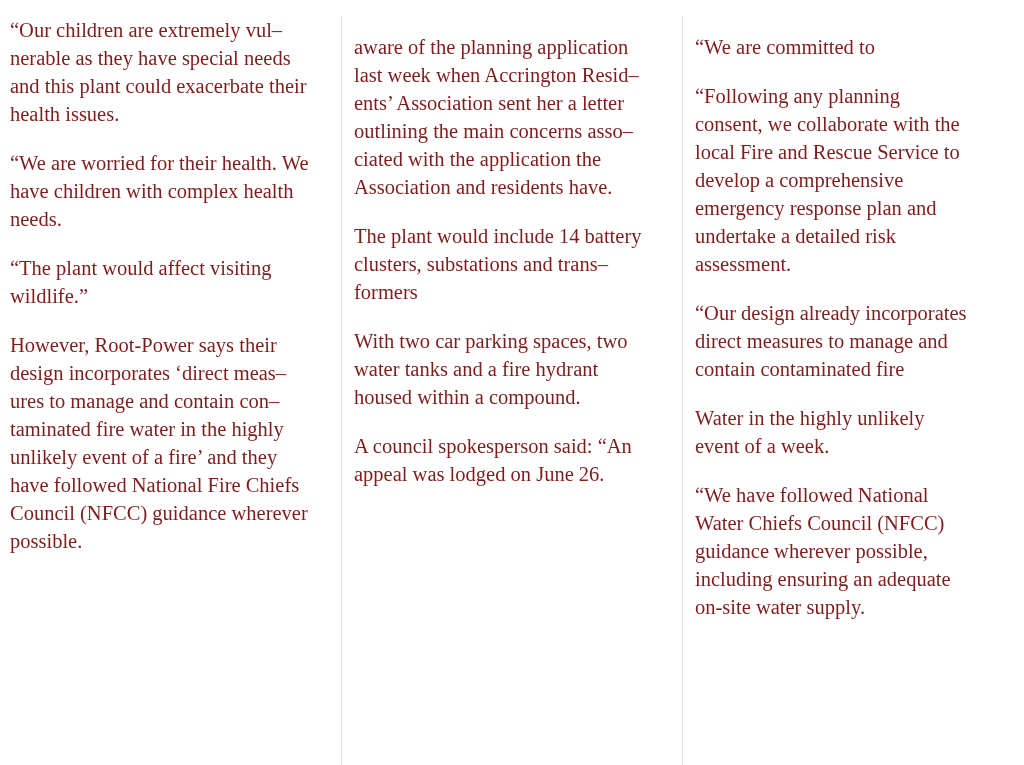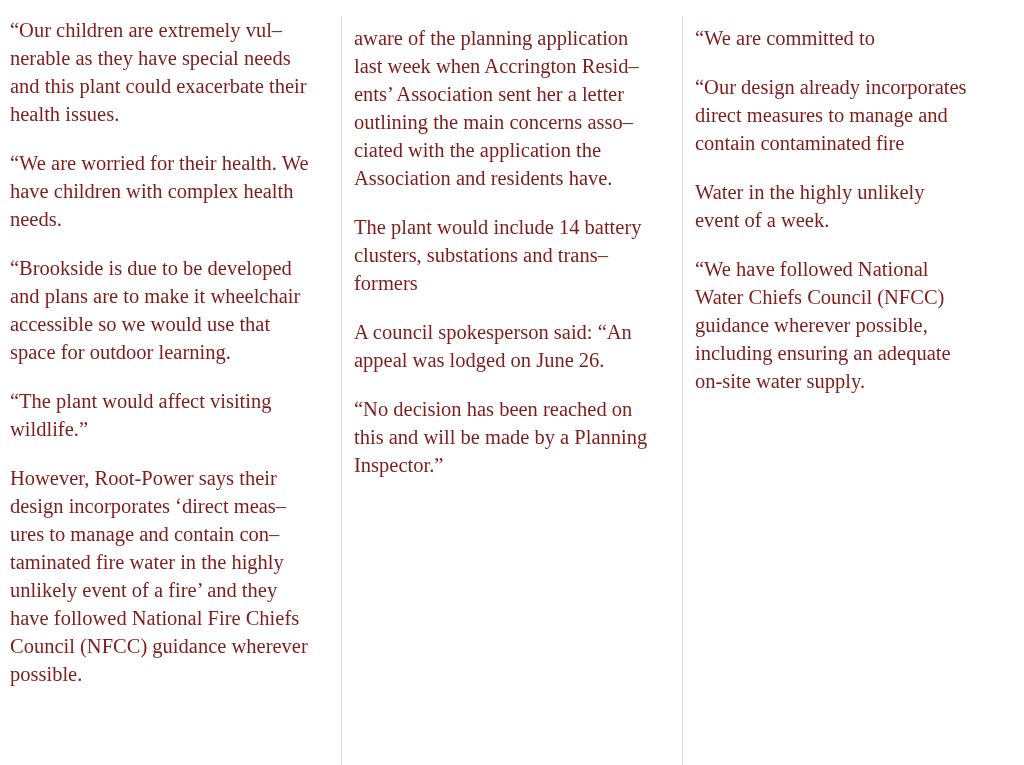--- a/index.html
+++ b/index.html
@@ -47,43 +47,43 @@
     color: #7f1d1d;
     text-align: left;
     hyphens: manual;
     -webkit-hyphens: manual;
   }
   p.para:last-child {
     margin-bottom: 0;
   }
   .col-2 p.para:first-child,
   .col-3 p.para:first-child {
-    margin-top: 8px;
+    margin-top: 17px;
   }
 </style>
 </head>
 <body>
 
 <div class="article">
 
   <div class="column col-1">
     <p class="para">“Our children are extremely vul–nerable as they have special needs and this plant could exacerbate their health issues.</p>
     <p class="para">“We are worried for their health. We have children with complex health needs.</p>
-    <p class="para">“Brookside is due to be developed and plans are to make it wheelchair accessible so we would use that space for outdoor learning.</p>
     <p class="para">“The plant would affect visiting wildlife.”</p>
     <p class="para">However, Root-Power says their design incorporates ‘direct meas–ures to manage and contain con–taminated fire water in the highly unlikely event of a fire’ and they have followed National Fire Chiefs Council (NFCC) guidance wherever possible.</p>
   </div>
 
   <div class="column col-2">
     <p class="para">aware of the planning application last week when Accrington Resid–ents’ Association sent her a letter outlining the main concerns asso–ciated with the application the Association and residents have.</p>
     <p class="para">The plant would include 14 battery clusters, substations and trans–formers</p>
+    <p class="para">With two car parking spaces, two water tanks and a fire hydrant housed within a compound.</p>
     <p class="para">A council spokesperson said: “An appeal was lodged on June 26.</p>
-    <p class="para">“No decision has been reached on this and will be made by a Planning Inspector.”</p>
   </div>
 
   <div class="column col-3">
     <p class="para">“We are committed to</p>
+    <p class="para">“Following any planning consent, we collaborate with the local Fire and Rescue Service to develop a comprehensive emergency response plan and undertake a detailed risk assessment.</p>
     <p class="para">“Our design already incorporates direct measures to manage and contain contaminated fire</p>
     <p class="para">Water in the highly unlikely event of a week.</p>
     <p class="para">“We have followed National Water Chiefs Council (NFCC) guidance wherever possible, including ensuring an adequate on-site water supply.</p>
   </div>
 
 </div>
 
 </body></html>

